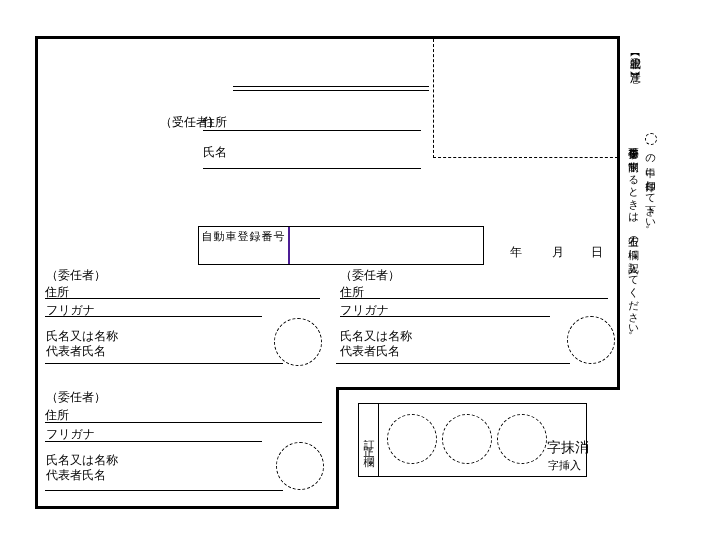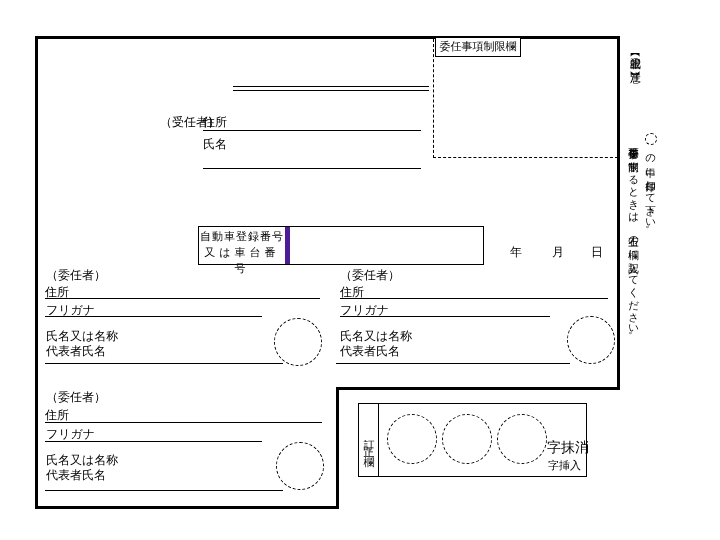--- a/index.html
+++ b/index.html
@@ -24,21 +24,21 @@
     border-left:1px dashed #000;border-bottom:1px dashed #000;
   }
   .restriction-label-box{
     position:absolute;left:435px;top:37px;width:84px;height:18px;
     border:1px solid #000;background:#fff;font-size:11px;line-height:18px;
     text-align:center;white-space:nowrap;
   }
   .sentence{position:absolute;left:84px;top:196px;font-size:13.5px;white-space:nowrap;}
   .vehicle-box{position:absolute;left:198px;top:226px;width:284px;height:37px;border:1px solid #000;display:flex;}
   .vehicle-label{
-    width:91px;border-right:5px solid #4c1d95;font-size:11px;line-height:16px;
+    width:91px;border-right:2px solid #4c1d95;font-size:11px;line-height:16px;
     text-align:center;padding-top:2px;box-sizing:border-box;
   }
   .vehicle-label .l1{letter-spacing:1px;}
   .vehicle-label .l2{letter-spacing:4px;}
   .vehicle-value{flex:1;}
   .correction-box{position:absolute;left:358px;top:403px;width:227px;height:72px;border:1px solid #000;}
   .correction-label{
     position:absolute;left:0;top:0;width:20px;height:72px;border-right:1px solid #000;
     writing-mode:vertical-rl;font-size:11px;letter-spacing:9px;
     text-align:center;line-height:20px;padding-top:6px;box-sizing:border-box;
@@ -58,35 +58,33 @@
 <div class="page">
 
   <div class="seg" style="left:35px;top:36px;width:585px;height:3px;"></div>
   <div class="seg" style="left:35px;top:36px;width:3px;height:473px;"></div>
   <div class="seg" style="left:617px;top:36px;width:3px;height:354px;"></div>
   <div class="seg" style="left:336px;top:387px;width:284px;height:3px;"></div>
   <div class="seg" style="left:336px;top:387px;width:3px;height:122px;"></div>
   <div class="seg" style="left:35px;top:506px;width:304px;height:3px;"></div>
 
   <div class="restriction-area"></div>
-  <div class="restriction-label-box">委任事項制限欄</div>
 
   <div class="title-underline"></div>
 
   <div class="lbl" style="left:160px;top:116px;">（受任者）</div>
   <div class="lbl" style="left:203px;top:116px;">住所</div>
   <div class="fill-line" style="left:203px;top:130px;width:218px;"></div>
-  <div class="lbl" style="left:203px;top:138px;">氏名</div>
+  <div class="lbl" style="left:203px;top:146px;">氏名</div>
   <div class="fill-line" style="left:203px;top:168px;width:218px;"></div>
 
 
   <div class="vehicle-box">
     <div class="vehicle-label">
       <div class="l1">自動車登録番号</div>
-      <div class="l2">又は車台番号</div>
     </div>
     <div class="vehicle-value"></div>
   </div>
 
   <div class="lbl" style="left:510px;top:246px;">年</div>
   <div class="lbl" style="left:552px;top:246px;">月</div>
   <div class="lbl" style="left:591px;top:246px;">日</div>
 
   <div>
     <div class="lbl" style="left:46px;top:269px;">（委任者）</div>

